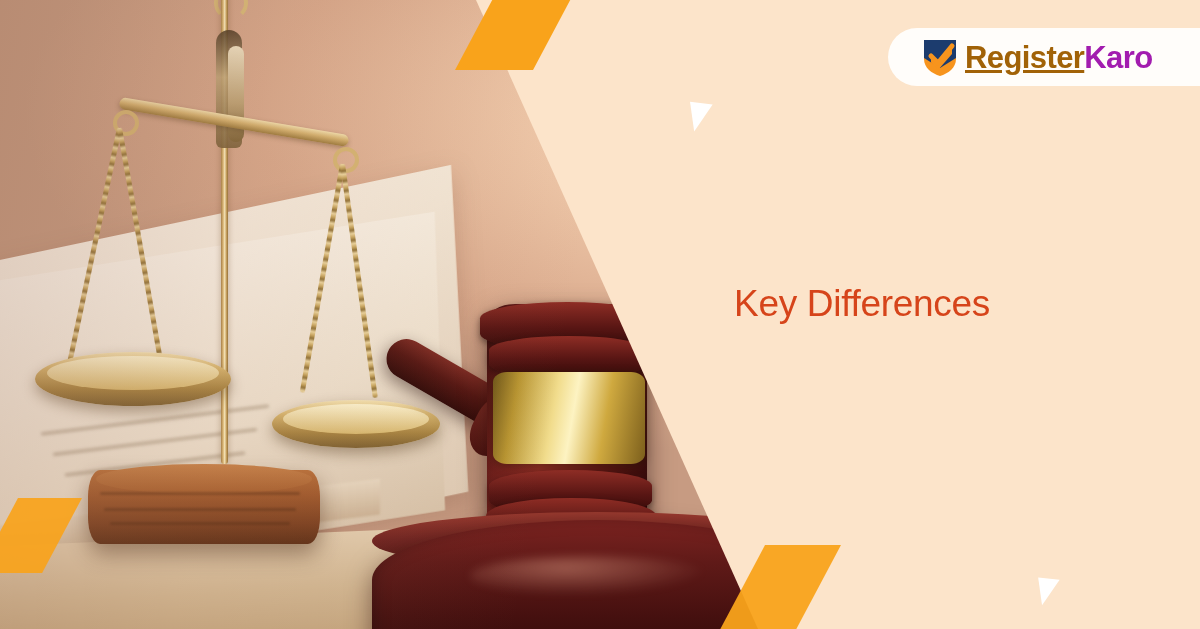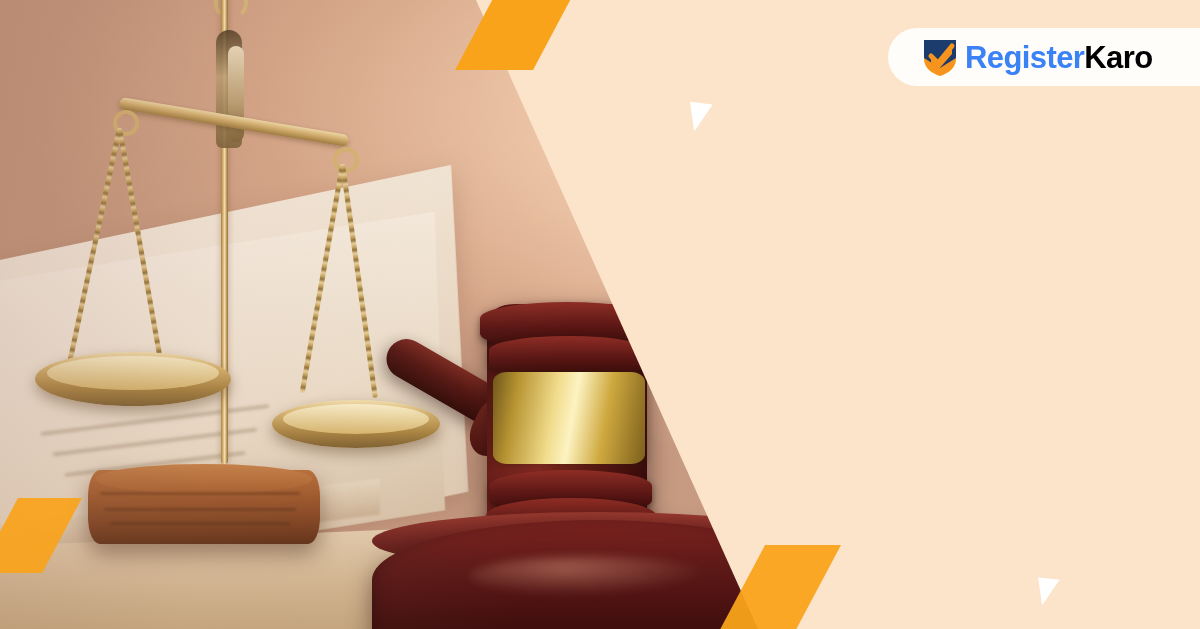--- a/index.html
+++ b/index.html
@@ -380,22 +380,22 @@
     margin-right: 7px;
     flex: 0 0 auto;
   }
   .logo-word {
     font-size: 31px;
     font-weight: 700;
     letter-spacing: -0.6px;
     white-space: nowrap;
     line-height: 1;
   }
-  .word-register { color: #3b82f6; }
-  .word-karo { color: #000000; margin-top: 40px; }
+  .word-register { color: #a16207; text-decoration: underline; }
+  .word-karo { color: #a21caf; margin-top: 40px; }
 
   
   .headline-wrap {
     position: absolute;
     left: 722px;
     top: 172px;
     width: 470px;
   }
   .headline {
     margin: 0;
@@ -490,15 +490,16 @@
     <div class="logo-word">
       <span class="word-register">Register</span><span class="word-karo">Karo</span>
     </div>
   </div>
 
   <div class="headline-wrap">
     <h1 class="headline">
       <br>
       <br>
     </h1>
+    <p class="subhead">Key Differences</p>
   </div>
 
 </div>
 
 </body></html>

